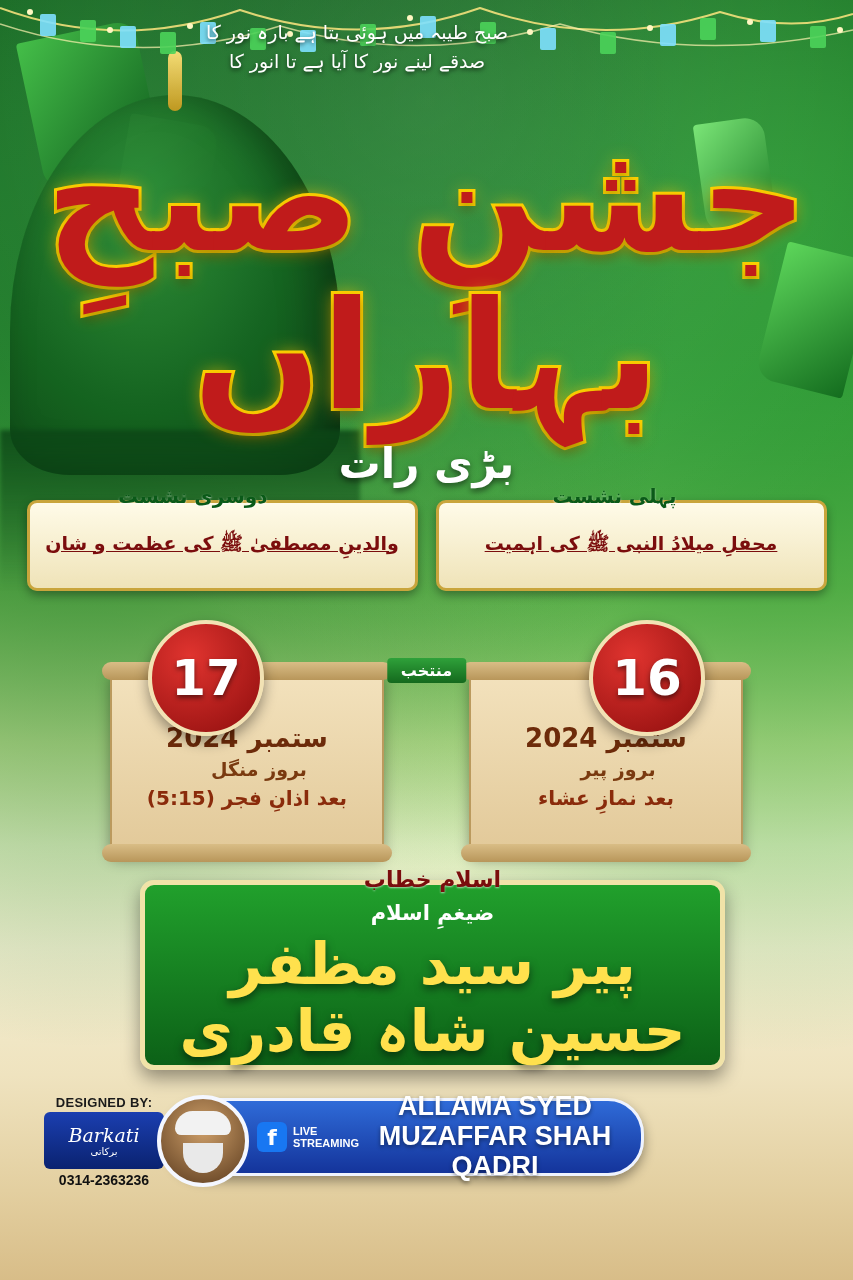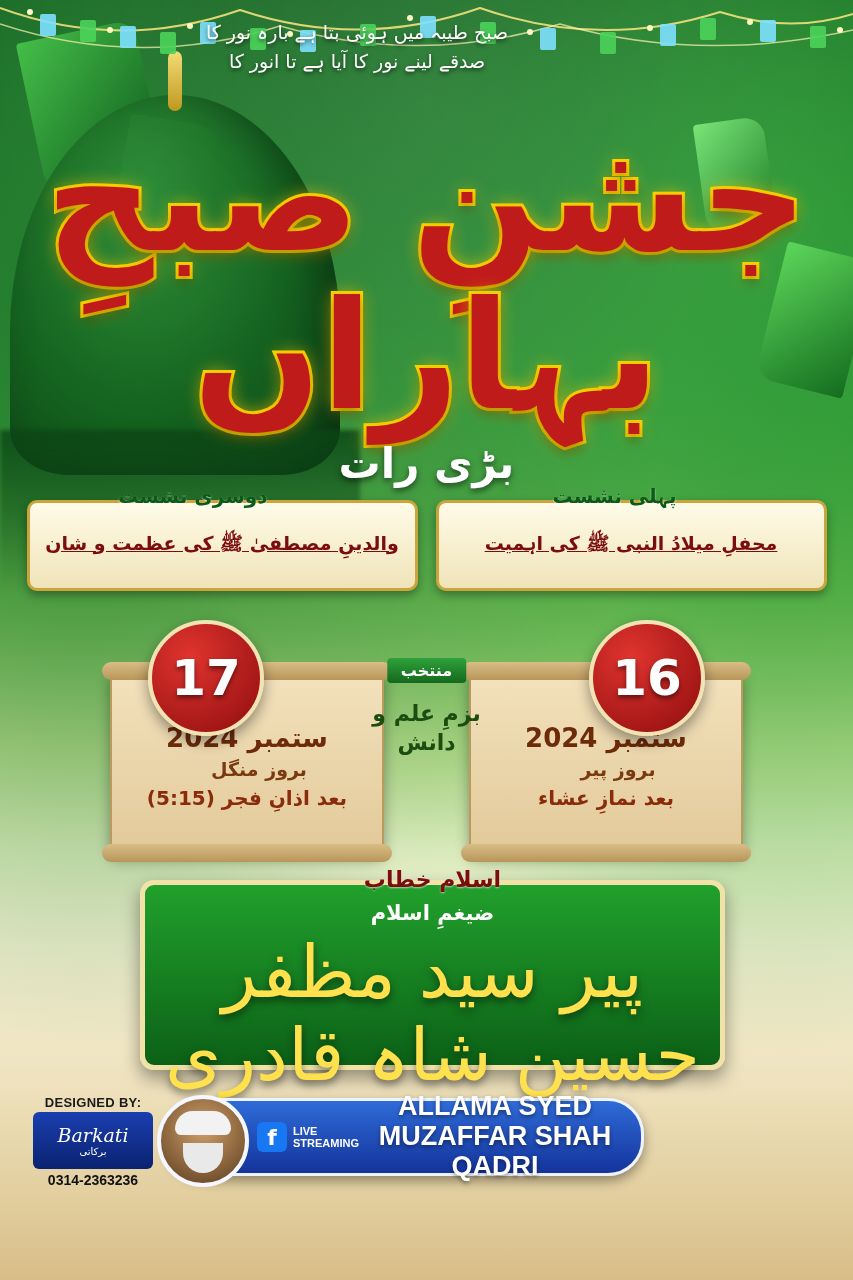--- a/index.html
+++ b/index.html
@@ -151,26 +151,26 @@
     direction:rtl;text-align:center;
   }
   .sp-label{
     position:absolute;top:-18px;left:50%;transform:translateX(-50%);
     color:#7a0d0d;font-family:"DejaVu Sans",sans-serif;font-size:22px;font-weight:bold;
     text-shadow:0 1px 2px rgba(255,255,255,.6);
   }
   .sp-title{margin-top:16px;color:#fff;font-family:"DejaVu Sans",sans-serif;font-size:21px;font-weight:bold;}
   .sp-name{
     margin-top:6px;color:#ffe14d;font-family:"DejaVu Sans",sans-serif;
-    font-size:72px;font-weight:normal;line-height:1.15;
+    font-size:58px;font-weight:bold;line-height:1.15;
     text-shadow:0 4px 8px rgba(0,0,0,.5);
   }
   
   .designer{
-    position:absolute;left:33px;top:1095px;width:120px;text-align:center;
+    position:absolute;left:44px;top:1095px;width:120px;text-align:center;
   }
   .designer .d-lab{font-size:13px;font-weight:bold;color:#1b1b1b;letter-spacing:.3px;}
   .designer .d-logo{
     margin-top:2px;background:linear-gradient(180deg,#1b3fb0,#0a2270);color:#fff;
     border-radius:6px;padding:12px 0;font-family:"DejaVu Serif",serif;font-size:19px;font-style:italic;
   }
   .designer .d-logo small{display:block;font-size:10px;font-style:normal;font-family:"DejaVu Sans",sans-serif;}
   .designer .d-phone{margin-top:3px;font-size:14px;font-weight:bold;color:#111;}
   
   .livebar{
@@ -299,24 +299,20 @@
     <div class="scroll scroll-l">
       <div class="scroll-inner">
         <div class="sc-date">ستمبر 2024</div>
         <div class="sc-day">بروز منگل</div>
         <div class="sc-time">بعد اذانِ فجر (5:15)</div>
       </div>
     </div>
     <div class="daycircle dc-l">17</div>
 
     <div class="mid-tag">منتخب</div>
-    <div class="mid-badge">
-      <div>بزمِ علم و</div>
-      <div>دانش</div>
-    </div>
   </div>
 
   <div class="speaker">
     <div class="sp-label">اسلام خطاب</div>
     <div class="sp-title">ضیغمِ اسلام</div>
     <div class="sp-name">پیر سید مظفر حسین شاہ قادری</div>
   </div>
 
   <div class="designer">
     <div class="d-lab">DESIGNED BY:</div>

